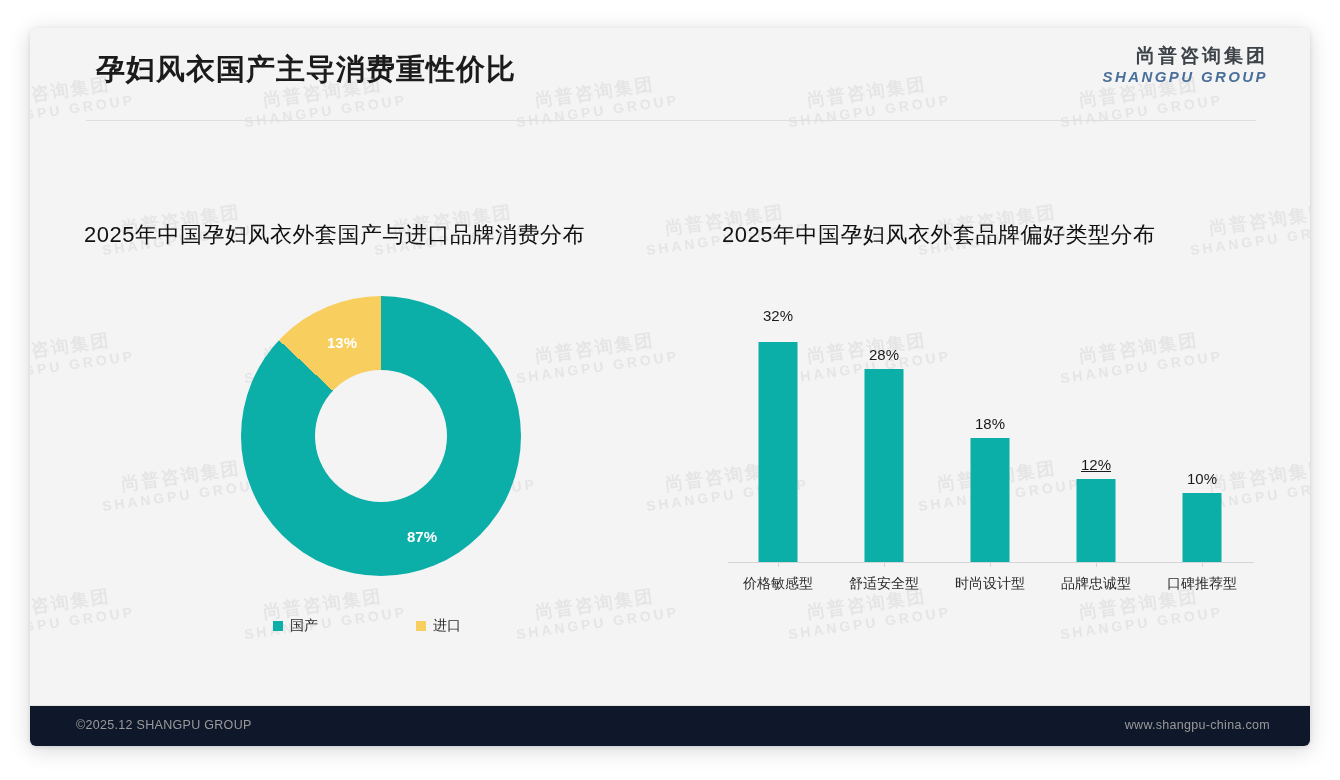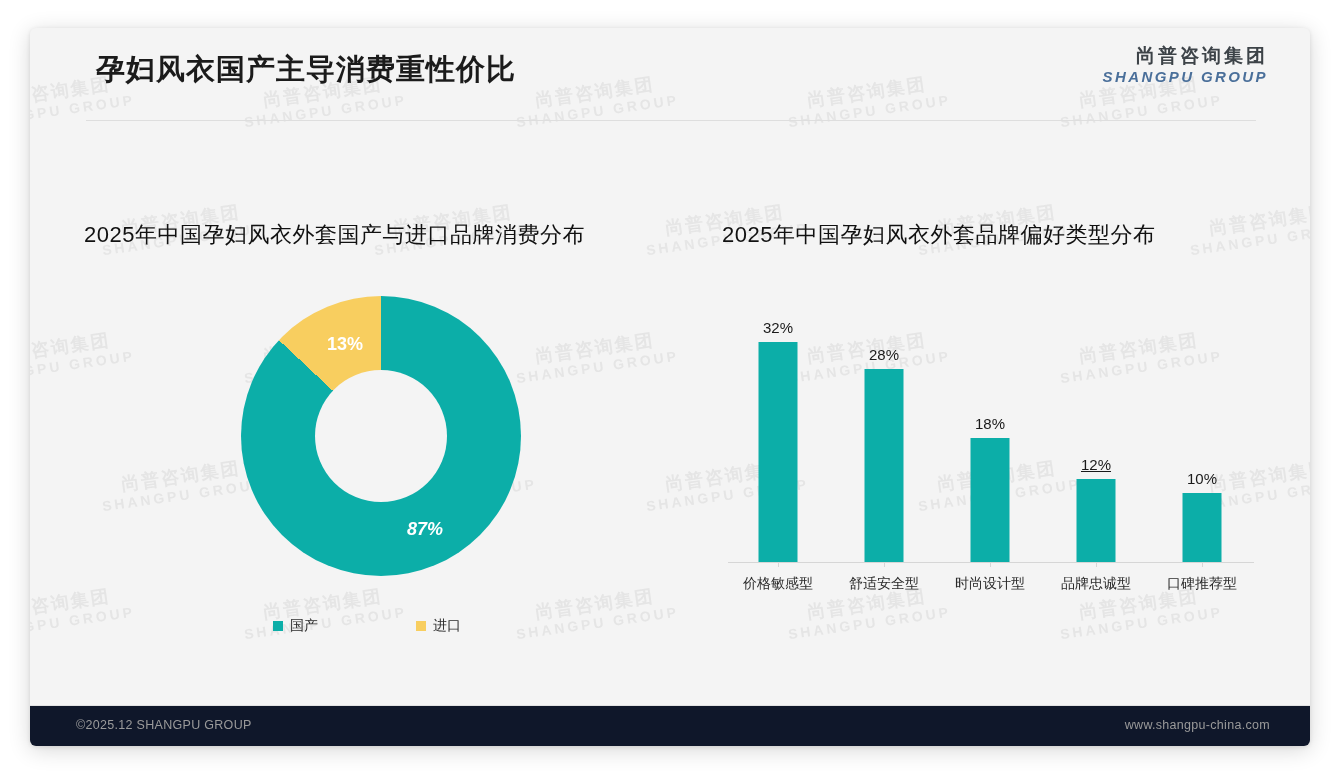--- a/index.html
+++ b/index.html
@@ -137,26 +137,26 @@
     position: absolute;
     left: 50%; top: 50%;
     transform: translate(-50%,-50%);
     width: 132px;
     height: 132px;
     border-radius: 50%;
     background: #f4f4f4;
   }
   .donut-label {
     position: absolute;
-    font-size: 18px;
+    font-size: 15px;
     font-weight: 700;
     color: #ffffff;
   }
   #donut-label-import { left: 86px;  top: 38px;  }
-  #donut-label-domestic { left: 166px; top: 223px; font-style: italic; }
+  #donut-label-domestic { left: 166px; top: 232px; }
 
   #pie-legend {
     position: absolute;
     left: 243px;
     top: 589px;
     width: 300px;
     height: 22px;
   }
   .legend-item {
     position: absolute;
@@ -441,21 +441,21 @@
         <span class="legend-text">进口</span>
       </div>
     </div>
 
     <div class="chart-title" id="bar-title">2025年中国孕妇风衣外套品牌偏好类型分布</div>
 
     <div id="bar-chart">
       <div id="bar-plot">
           <div class="bar-col" style="left: 6px;">
             <div class="bar-rect" style="height: 220px; background: rgb(12, 174, 168);"></div>
-            <div class="bar-value" style="bottom: 226px; text-align: right;">32%</div>
+            <div class="bar-value" style="bottom: 238px; text-align: right;">32%</div>
           </div>
           <div class="bar-col" style="left: 112px;">
             <div class="bar-rect" style="height: 193px; background: rgb(12, 174, 168);"></div>
             <div class="bar-value" style="bottom: 199px;">28%</div>
           </div>
           <div class="bar-col" style="left: 218px;">
             <div class="bar-rect" style="height: 124px; background: rgb(12, 174, 168);"></div>
             <div class="bar-value" style="bottom: 130px;">18%</div>
           </div>
           <div class="bar-col" style="left: 324px;">

